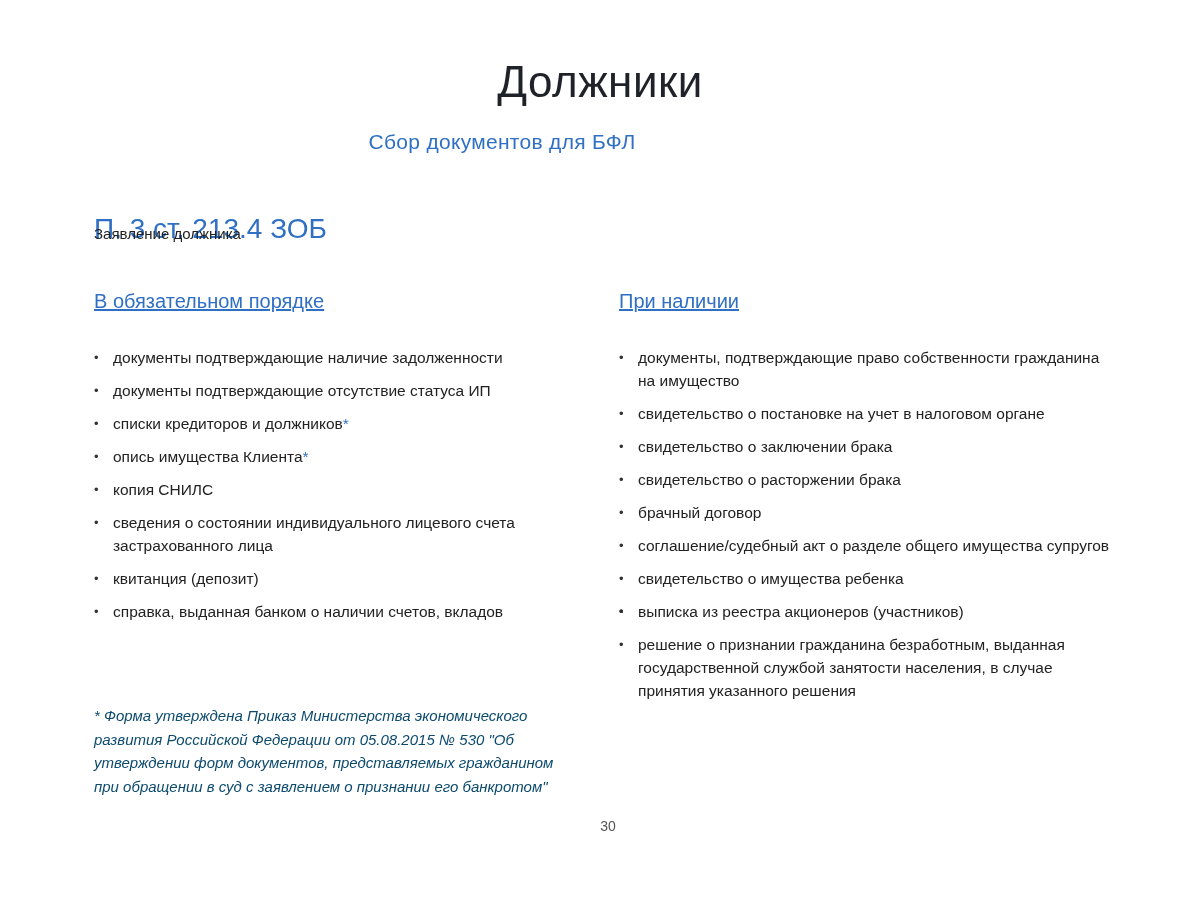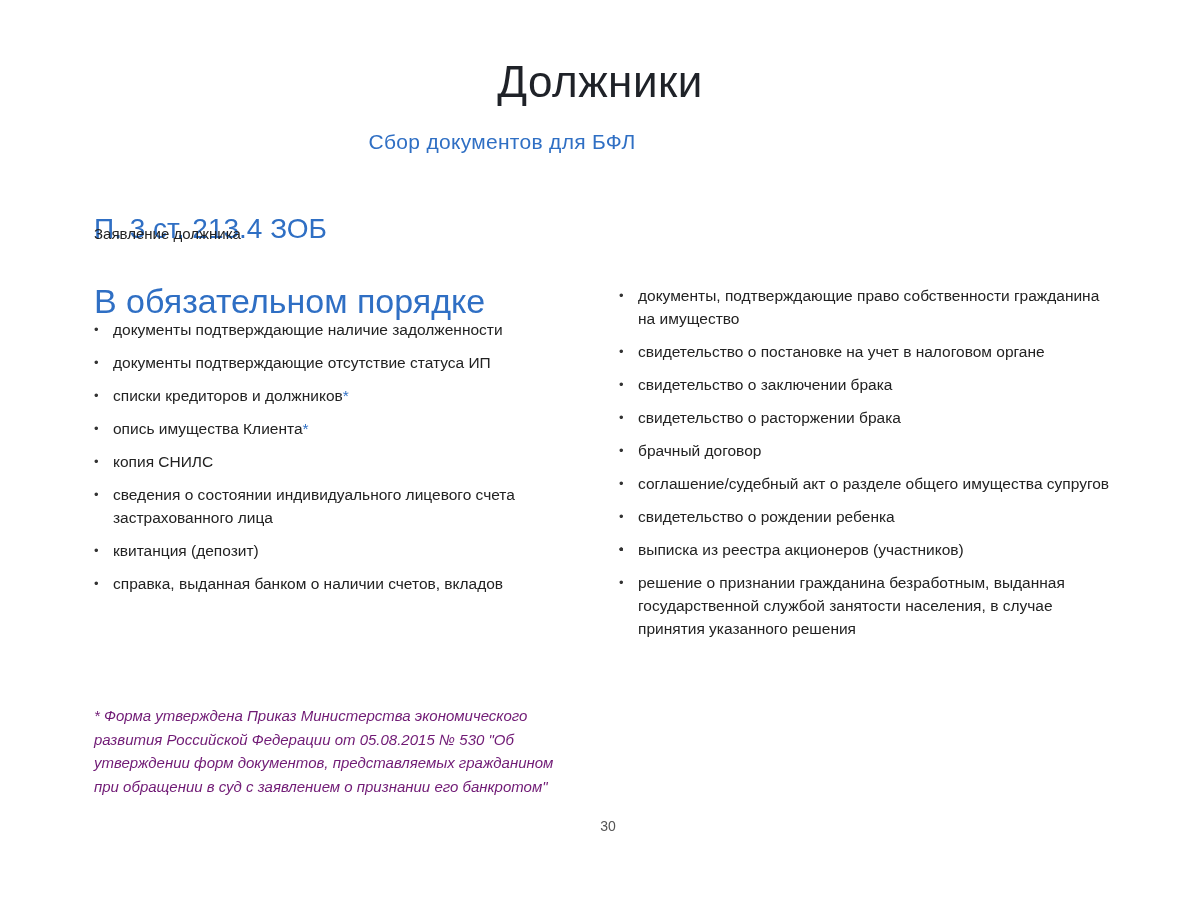--- a/index.html
+++ b/index.html
@@ -54,24 +54,25 @@
       color: #222;
       line-height: 20px;
     }
     .col {
       position: absolute;
       top: 284px;
     }
     .col-left { left: 94px; width: 480px; }
     .col-right { left: 619px; width: 500px; }
     .col-title {
-      font-size: 34px;
+      font-size: 20px;
       color: #2f6fc4;
       line-height: 34px;
-      margin: 0 0 0 0;
+      margin: 0 0 28px 0;
+      text-decoration: underline;
     }
     ul.doc-list {
       list-style: none;
       margin: 0;
       padding: 0;
     }
     ul.doc-list li {
       position: relative;
       padding-left: 19px;
       font-size: 15.5px;
@@ -89,21 +90,21 @@
     .asterisk {
       color: #2f6fc4;
     }
     .footnote {
       position: absolute;
       left: 94px;
       top: 704px;
       width: 480px;
       font-size: 15px;
       font-style: italic;
-      color: #701a75;
+      color: #0c4a6e;
       line-height: 23.5px;
     }
     .page-number {
       position: absolute;
       top: 818px;
       left: 0;
       width: 1200px;
       text-align: center;
       font-size: 14px;
       color: #555;
@@ -127,28 +128,29 @@
     <li><span class="bullet">•</span><span>списки кредиторов и должников</span><span class="asterisk">*</span></li>
     <li><span class="bullet">•</span><span>опись имущества Клиента</span><span class="asterisk">*</span></li>
     <li><span class="bullet">•</span><span>копия СНИЛС</span><span class="asterisk"></span></li>
     <li><span class="bullet">•</span><span>сведения о состоянии индивидуального лицевого счета застрахованного лица</span><span class="asterisk"></span></li>
     <li><span class="bullet">•</span><span>квитанция (депозит)</span><span class="asterisk"></span></li>
     <li><span class="bullet">•</span><span>справка, выданная банком о наличии счетов, вкладов</span><span class="asterisk"></span></li>
   </ul>
 </div>
 
 <div class="col col-right">
+  <div class="col-title">При наличии</div>
   <ul class="doc-list">
     <li><span class="bullet">•</span><span>документы, подтверждающие право собственности гражданина на имущество</span></li>
     <li><span class="bullet">•</span><span>свидетельство о постановке на учет в налоговом органе</span></li>
     <li><span class="bullet">•</span><span>свидетельство о заключении брака</span></li>
     <li><span class="bullet">•</span><span>свидетельство о расторжении брака</span></li>
     <li><span class="bullet">•</span><span>брачный договор</span></li>
     <li><span class="bullet">•</span><span>соглашение/судебный акт о разделе общего имущества супругов</span></li>
-    <li><span class="bullet">•</span><span>свидетельство о рождении ребенка</span></li>
+    <li><span class="bullet">•</span><span>свидетельство о имущества ребенка</span></li>
     <li><span class="bullet">•</span></li>
     <li><span class="bullet">•</span></li>
     <li><span class="bullet">•</span><span>выписка из реестра акционеров (участников)</span></li>
     <li><span class="bullet">•</span><span>решение о признании гражданина безработным, выданная государственной службой занятости населения, в случае принятия указанного решения</span></li>
   </ul>
 </div>
 
 <div class="footnote">* Форма утверждена Приказ Министерства экономического развития Российской Федерации от 05.08.2015 № 530 "Об утверждении форм документов, представляемых гражданином при обращении в суд с заявлением о признании его банкротом"</div>
 
 <div class="page-number">30</div>

